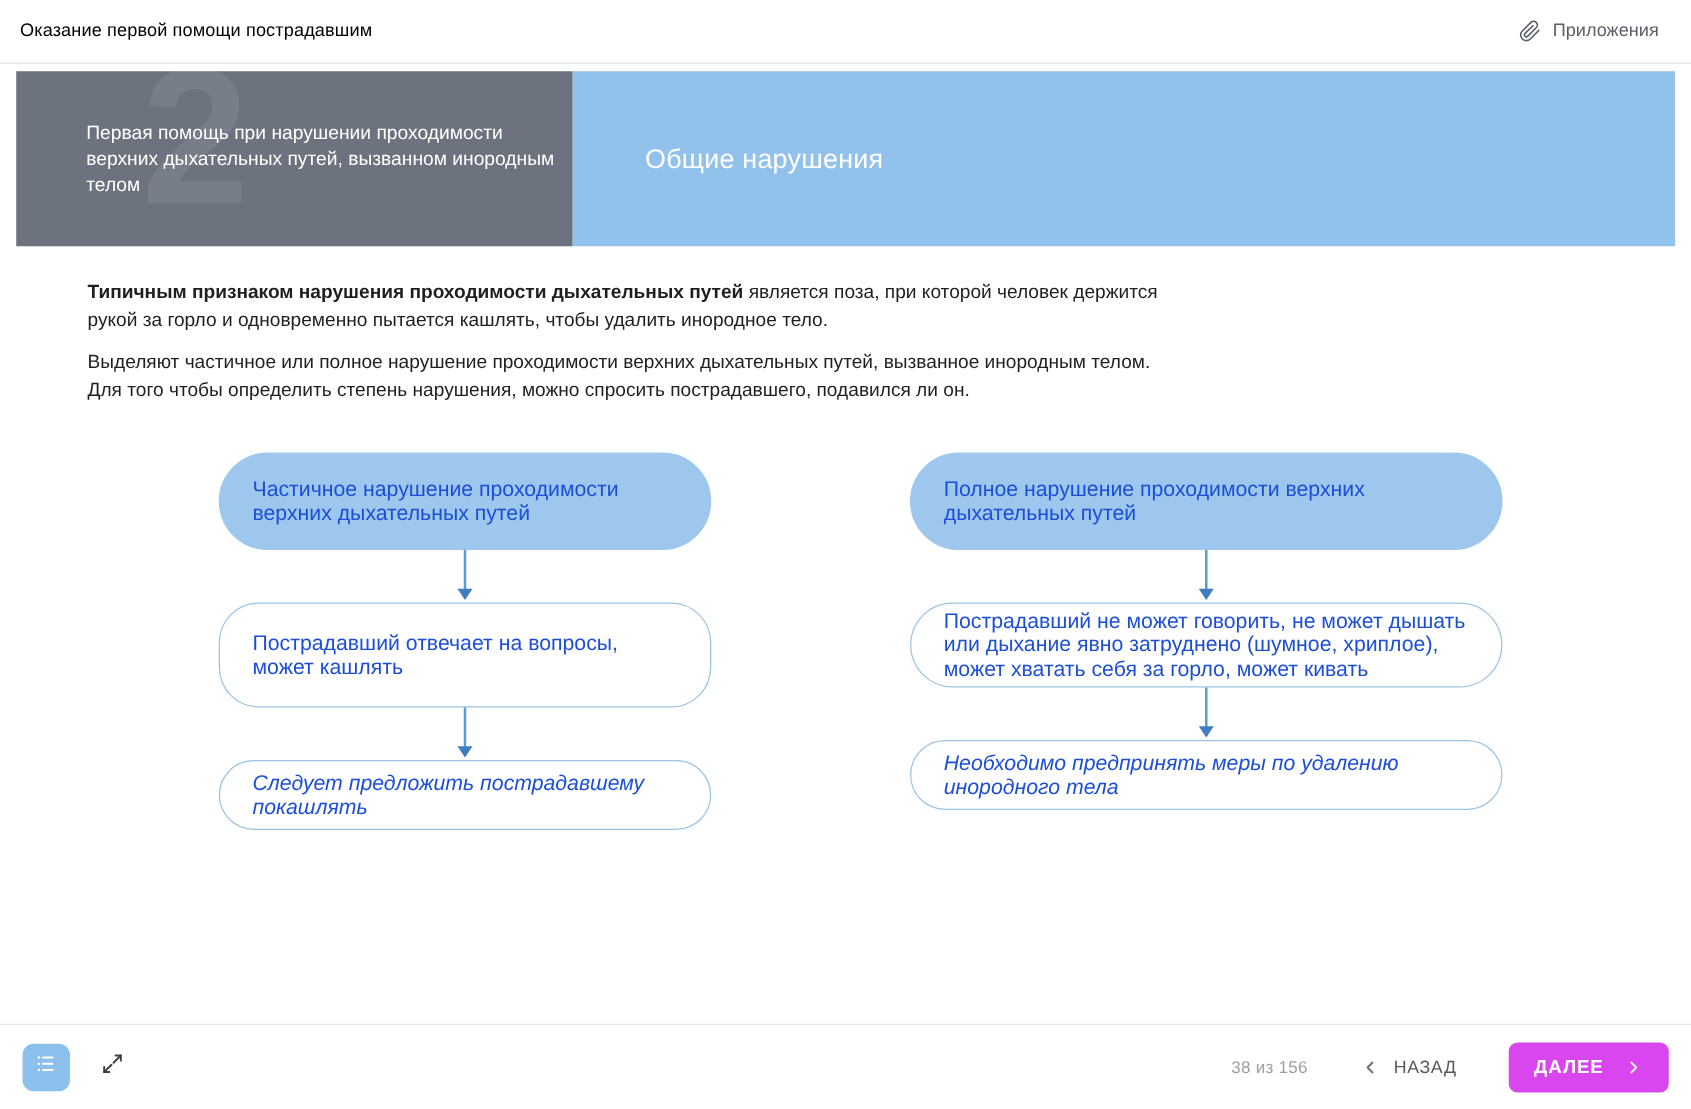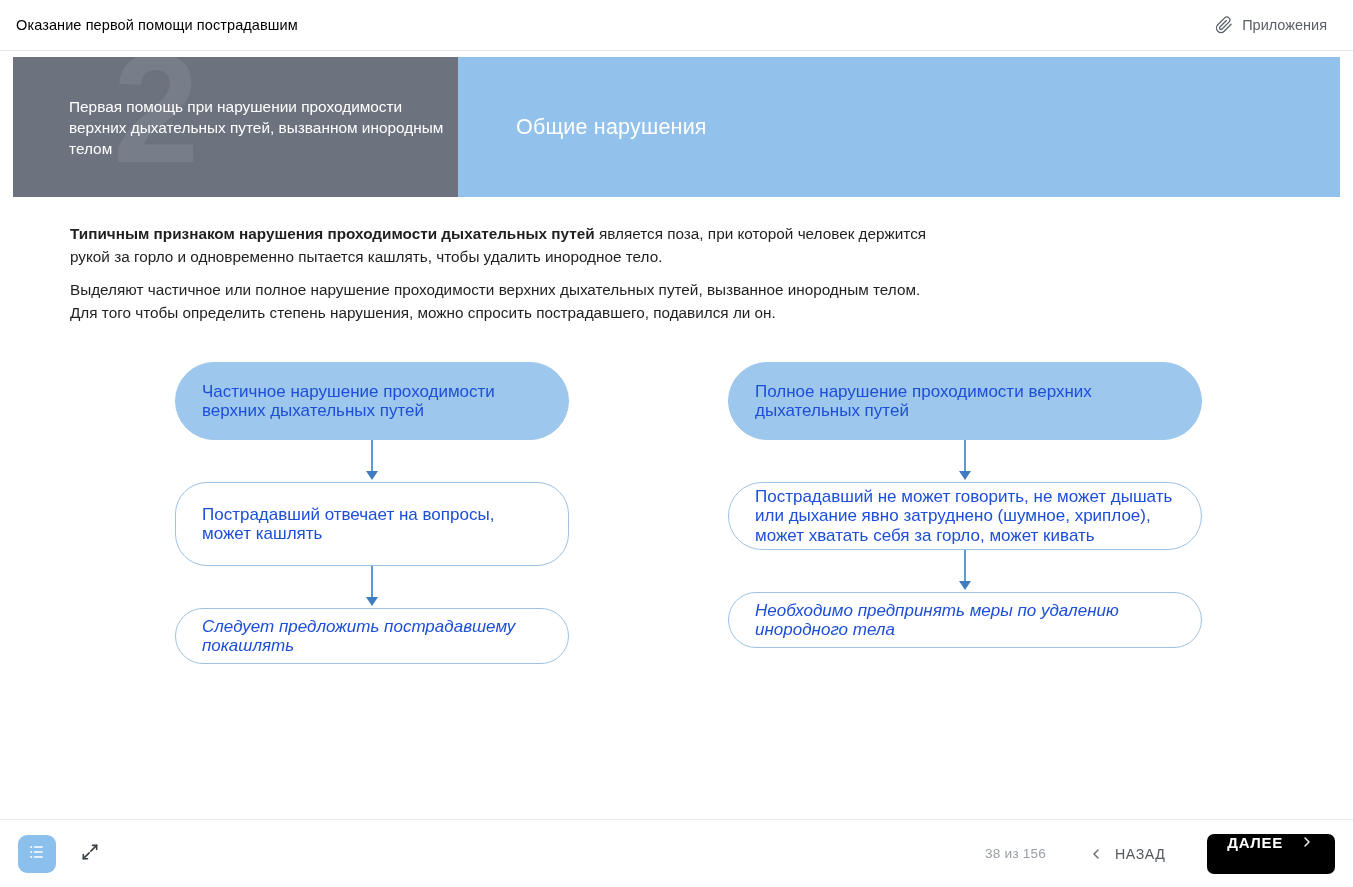--- a/index.html
+++ b/index.html
@@ -235,22 +235,23 @@
     gap: 11px;
     font-size: 14.2px;
     color: #55595f;
     cursor: pointer;
     padding: 6px 8px;
     letter-spacing: 0.5px;
   }
   .back-btn .chev { color: #6f747b; display: inline-flex; }
   .next-btn {
     display: flex;
+    align-items: center;
     gap: 16px;
-    background: #000000;
+    background: #d946ef;
     color: #ffffff;
     border: none;
     border-radius: 7px;
     height: 40px;
     padding: 0 20px;
     font-size: 15px;
     font-weight: 700;
     letter-spacing: 0.7px;
     cursor: pointer;
     font-family: "Liberation Sans", "DejaVu Sans", sans-serif;

